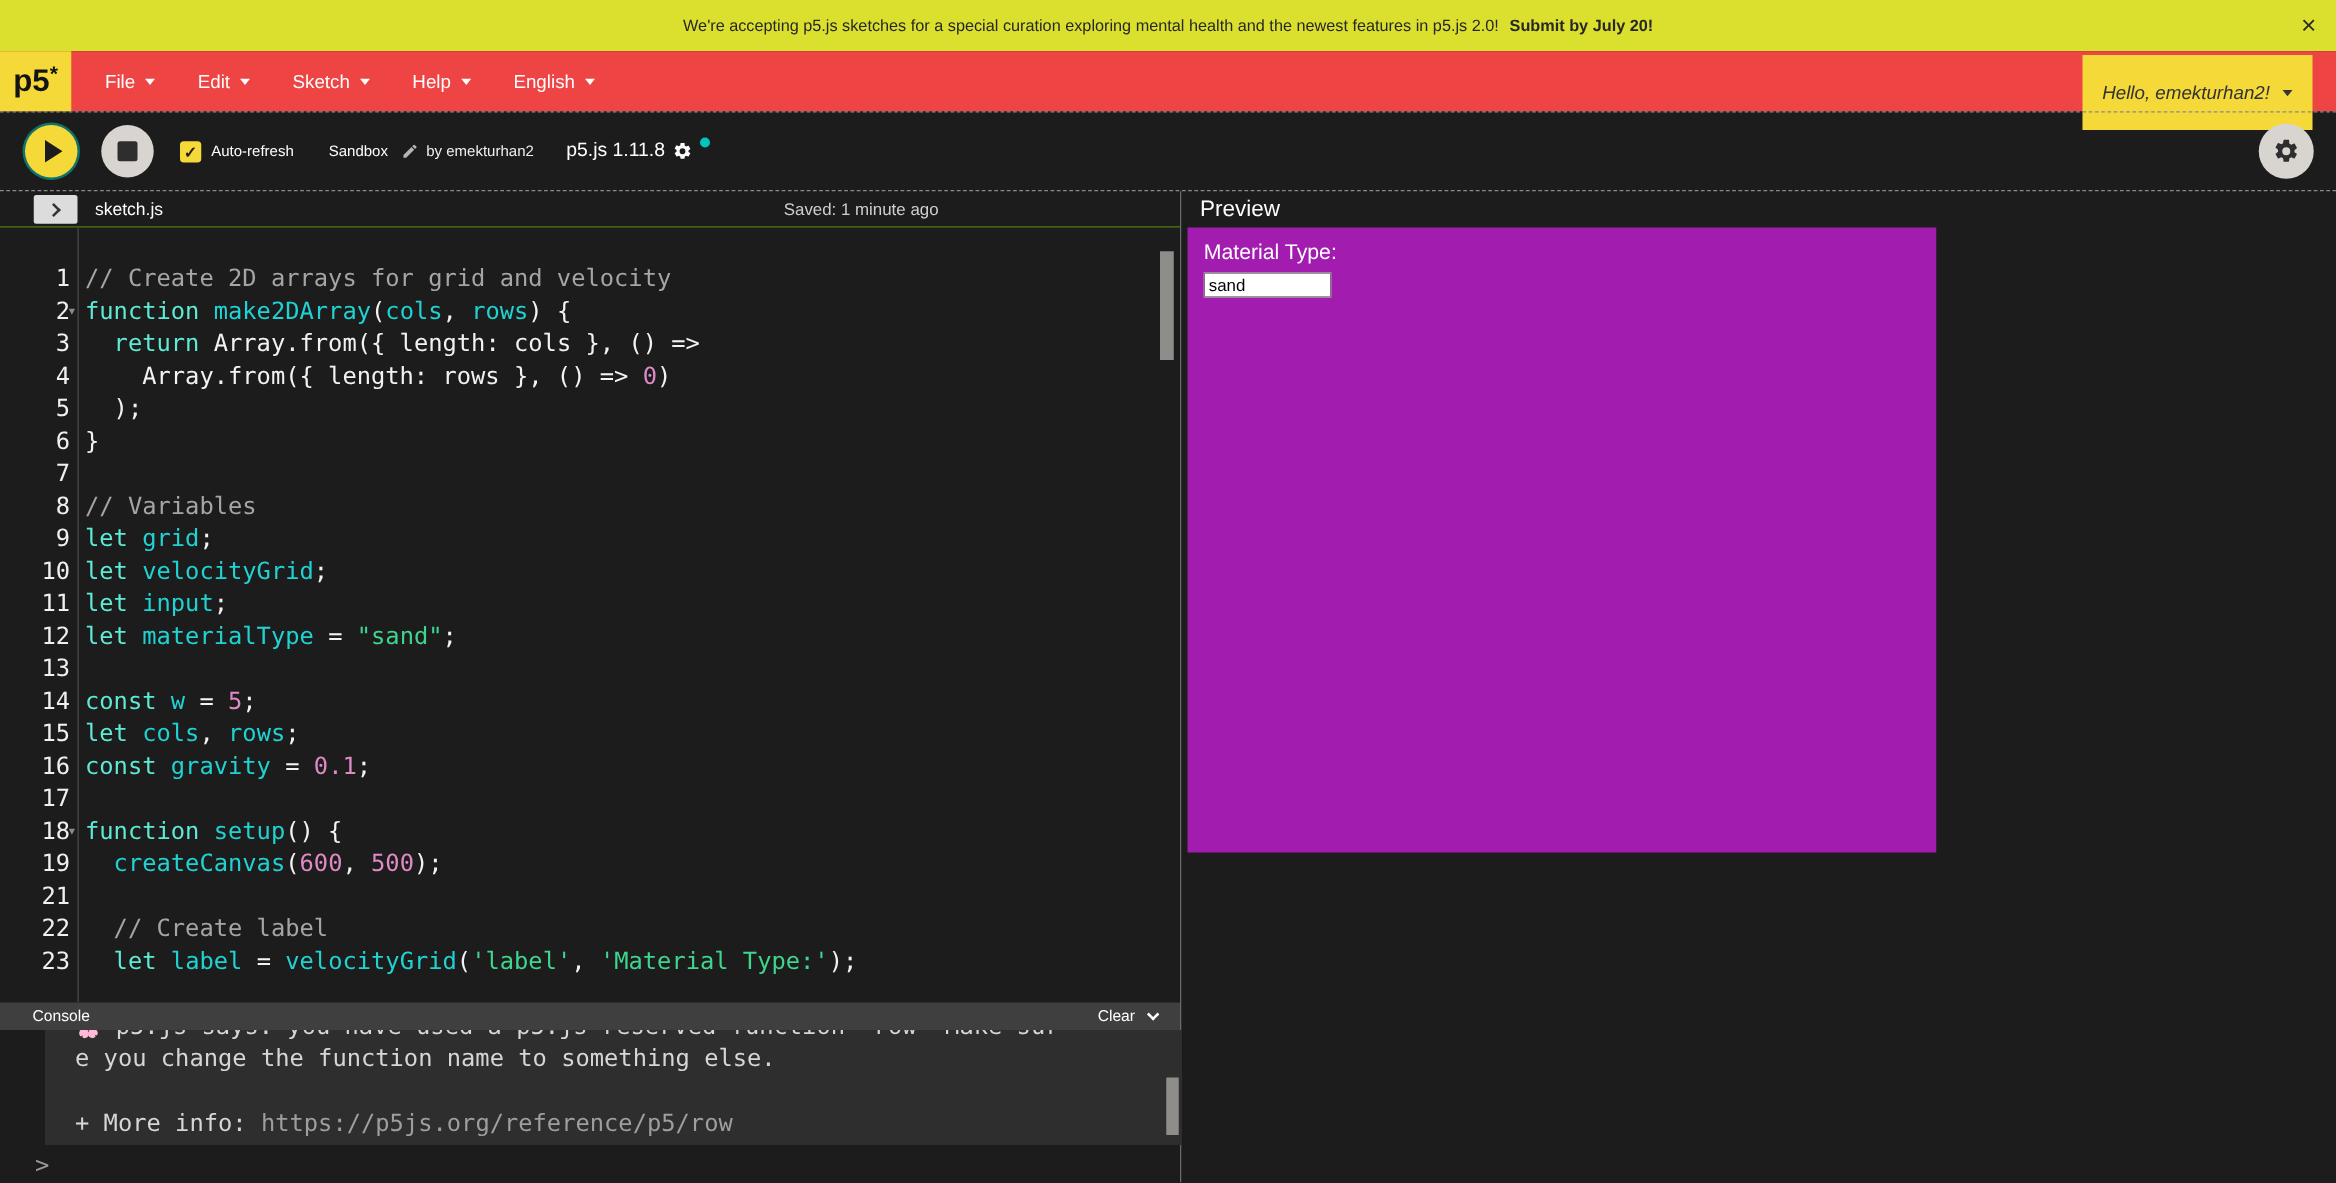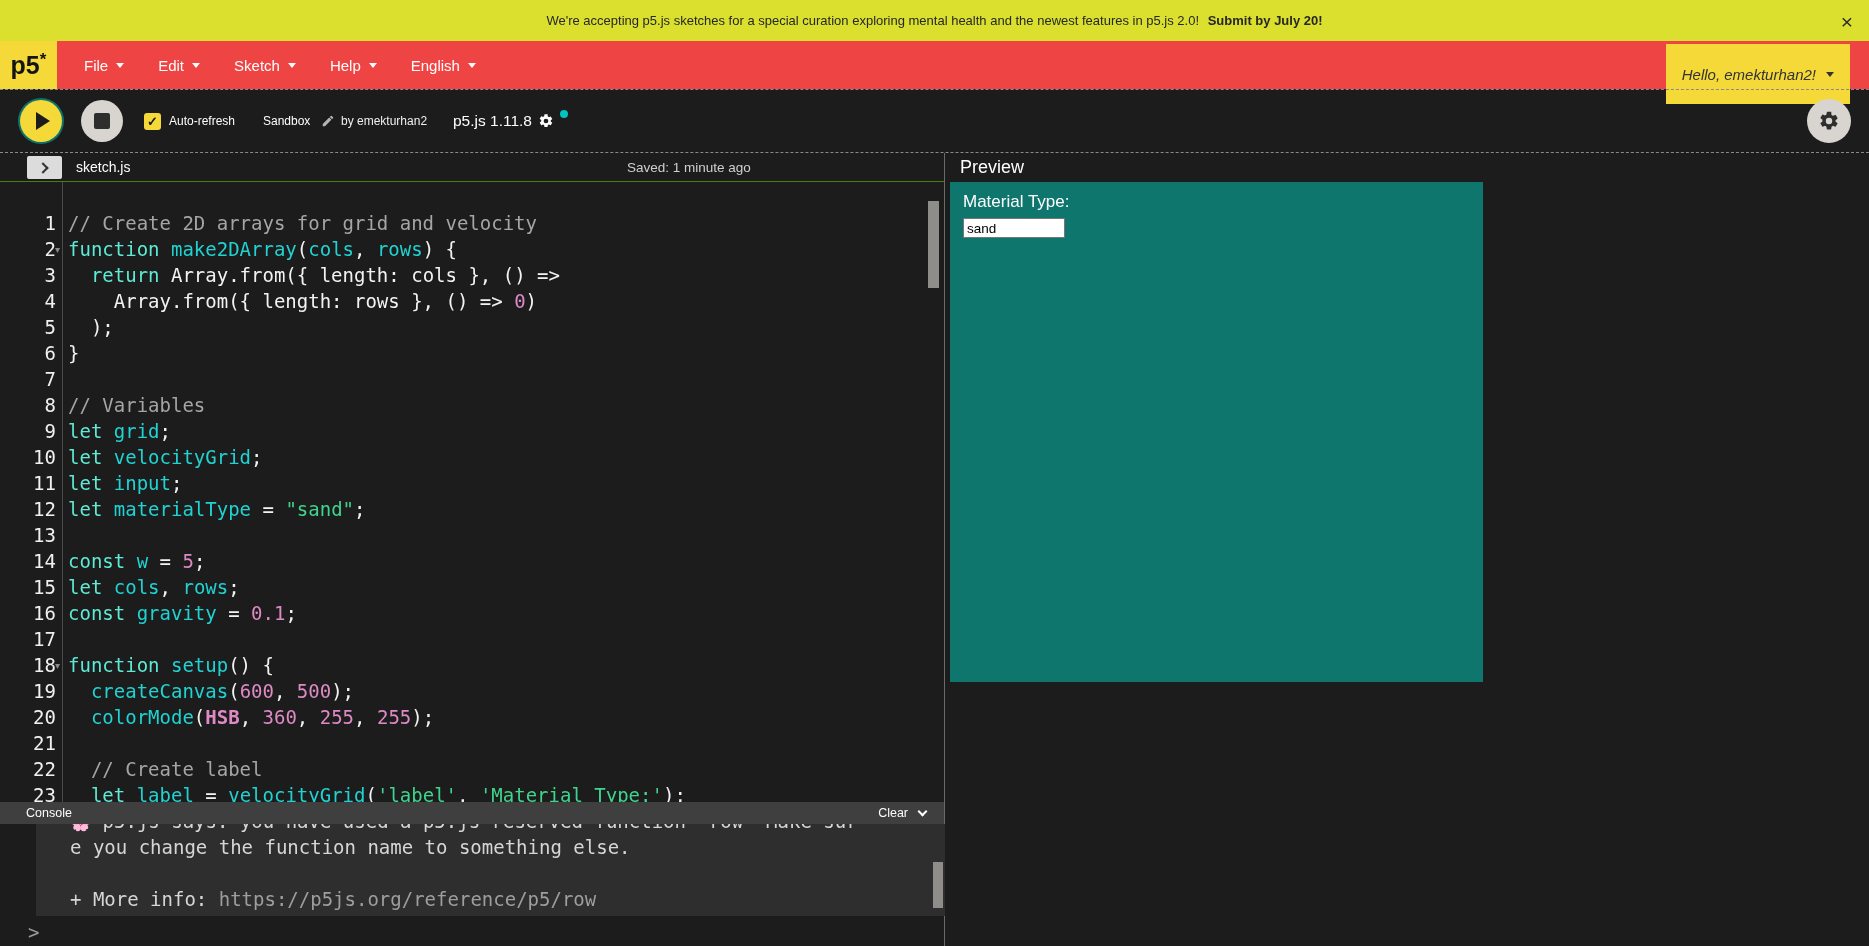--- a/index.html
+++ b/index.html
@@ -77,34 +77,34 @@
   .scroll-thumb.ed { right:5px; top:19px; width:11px; height:87px; }
   
   .console-header { position:absolute; top:649px; left:0; width:100%; height:22px; background:#3f3f3f;
     display:flex; align-items:center; color:#fdfdfd; font-size:12.5px; }
   .console-title { margin-left:26px; }
   .clear-label { margin-left:auto; cursor:pointer; }
   .chev-down { width:7px; height:7px; border-right:2px solid #fff; border-bottom:2px solid #fff;
     transform:rotate(45deg); margin:0 18px 4px 11px; cursor:pointer; }
   .console-out { position:absolute; top:671px; left:36px; width:909px; height:92px; background:#2e2e2e;
     overflow:hidden; font-family:"DejaVu Sans Mono", monospace; font-size:19px; }
-  #console-lines { margin-top:-16px; padding-left:34px; }
+  #console-lines { margin-top:-16px; padding-left:24px; }
   .con-row { height:26px; line-height:26px; white-space:pre; }
   .con-emoji { font-family:"DejaVu Sans", sans-serif; color:#f08cc0; font-size:17px; }
   .con-msg { color:#d6d6d6; }
   .con-url { color:#9e9e9e; }
   .scroll-thumb.con { right:2px; top:38px; width:10px; height:46px; }
   .console-prompt { position:absolute; top:763px; left:0; width:100%; height:31px; background:#1c1c1c;
     display:flex; align-items:center; cursor:text; }
   .prompt-chev { margin-left:28px; color:#9a9a9a; font-family:"DejaVu Sans Mono", monospace; font-size:19px; }
   
   .right-pane { position:absolute; left:945px; top:0; right:0; height:100%; }
   .preview-header { height:29px; display:flex; align-items:center; }
   .preview-header span { margin-left:15px; color:#fdfdfd; font-size:18px; }
-  .canvas { position:absolute; left:5px; top:29px; width:533px; height:500px; background:#0f766e; }
+  .canvas { position:absolute; left:5px; top:29px; width:599px; height:500px; background:#a21caf; }
   .material-label { position:absolute; left:13px; top:10px; color:#fff; font-size:17px; }
   .material-input { position:absolute; left:13px; top:36px; width:102px; height:20px; background:#fff;
     border:1px solid #767676; font-size:13.5px; font-family:"Liberation Sans", sans-serif; color:#000; padding:0 3px; }
 </style>
 </head>
 <body>
 
 <div class="banner">
   <div>
     <span>We're accepting p5.js sketches for a special curation exploring mental health and the newest features in p5.js 2.0!</span>
@@ -262,24 +262,20 @@
           <div class="code-row">
             <span class="lnum">18</span>
             <span class="fold">▾</span>
             <span class="ctext"><span class="tok-k">function</span><span class="tok-p"> </span><span class="tok-f">setup</span><span class="tok-p">() {</span></span>
           </div>
           <div class="code-row">
             <span class="lnum">19</span>
             <span class="ctext"><span class="tok-p">  </span><span class="tok-f">createCanvas</span><span class="tok-p">(</span><span class="tok-n">600</span><span class="tok-p">, </span><span class="tok-n">500</span><span class="tok-p">);</span></span>
           </div>
           <div class="code-row">
-            <span class="lnum">20</span>
-            <span class="ctext"><span class="tok-p">  </span><span class="tok-f">colorMode</span><span class="tok-p">(</span><span class="tok-nb">HSB</span><span class="tok-p">, </span><span class="tok-n">360</span><span class="tok-p">, </span><span class="tok-n">255</span><span class="tok-p">, </span><span class="tok-n">255</span><span class="tok-p">);</span></span>
-          </div>
-          <div class="code-row">
             <span class="lnum">21</span>
             <span class="ctext"></span>
           </div>
           <div class="code-row">
             <span class="lnum">22</span>
             <span class="ctext"><span class="tok-c">  // Create label</span></span>
           </div>
           <div class="code-row">
             <span class="lnum">23</span>
             <span class="ctext"><span class="tok-p">  </span><span class="tok-k">let</span><span class="tok-p"> </span><span class="tok-f">label</span><span class="tok-p"> = </span><span class="tok-f">velocityGrid</span><span class="tok-p">(</span><span class="tok-s">'label'</span><span class="tok-p">, </span><span class="tok-s">'Material Type:'</span><span class="tok-p">);</span></span>

